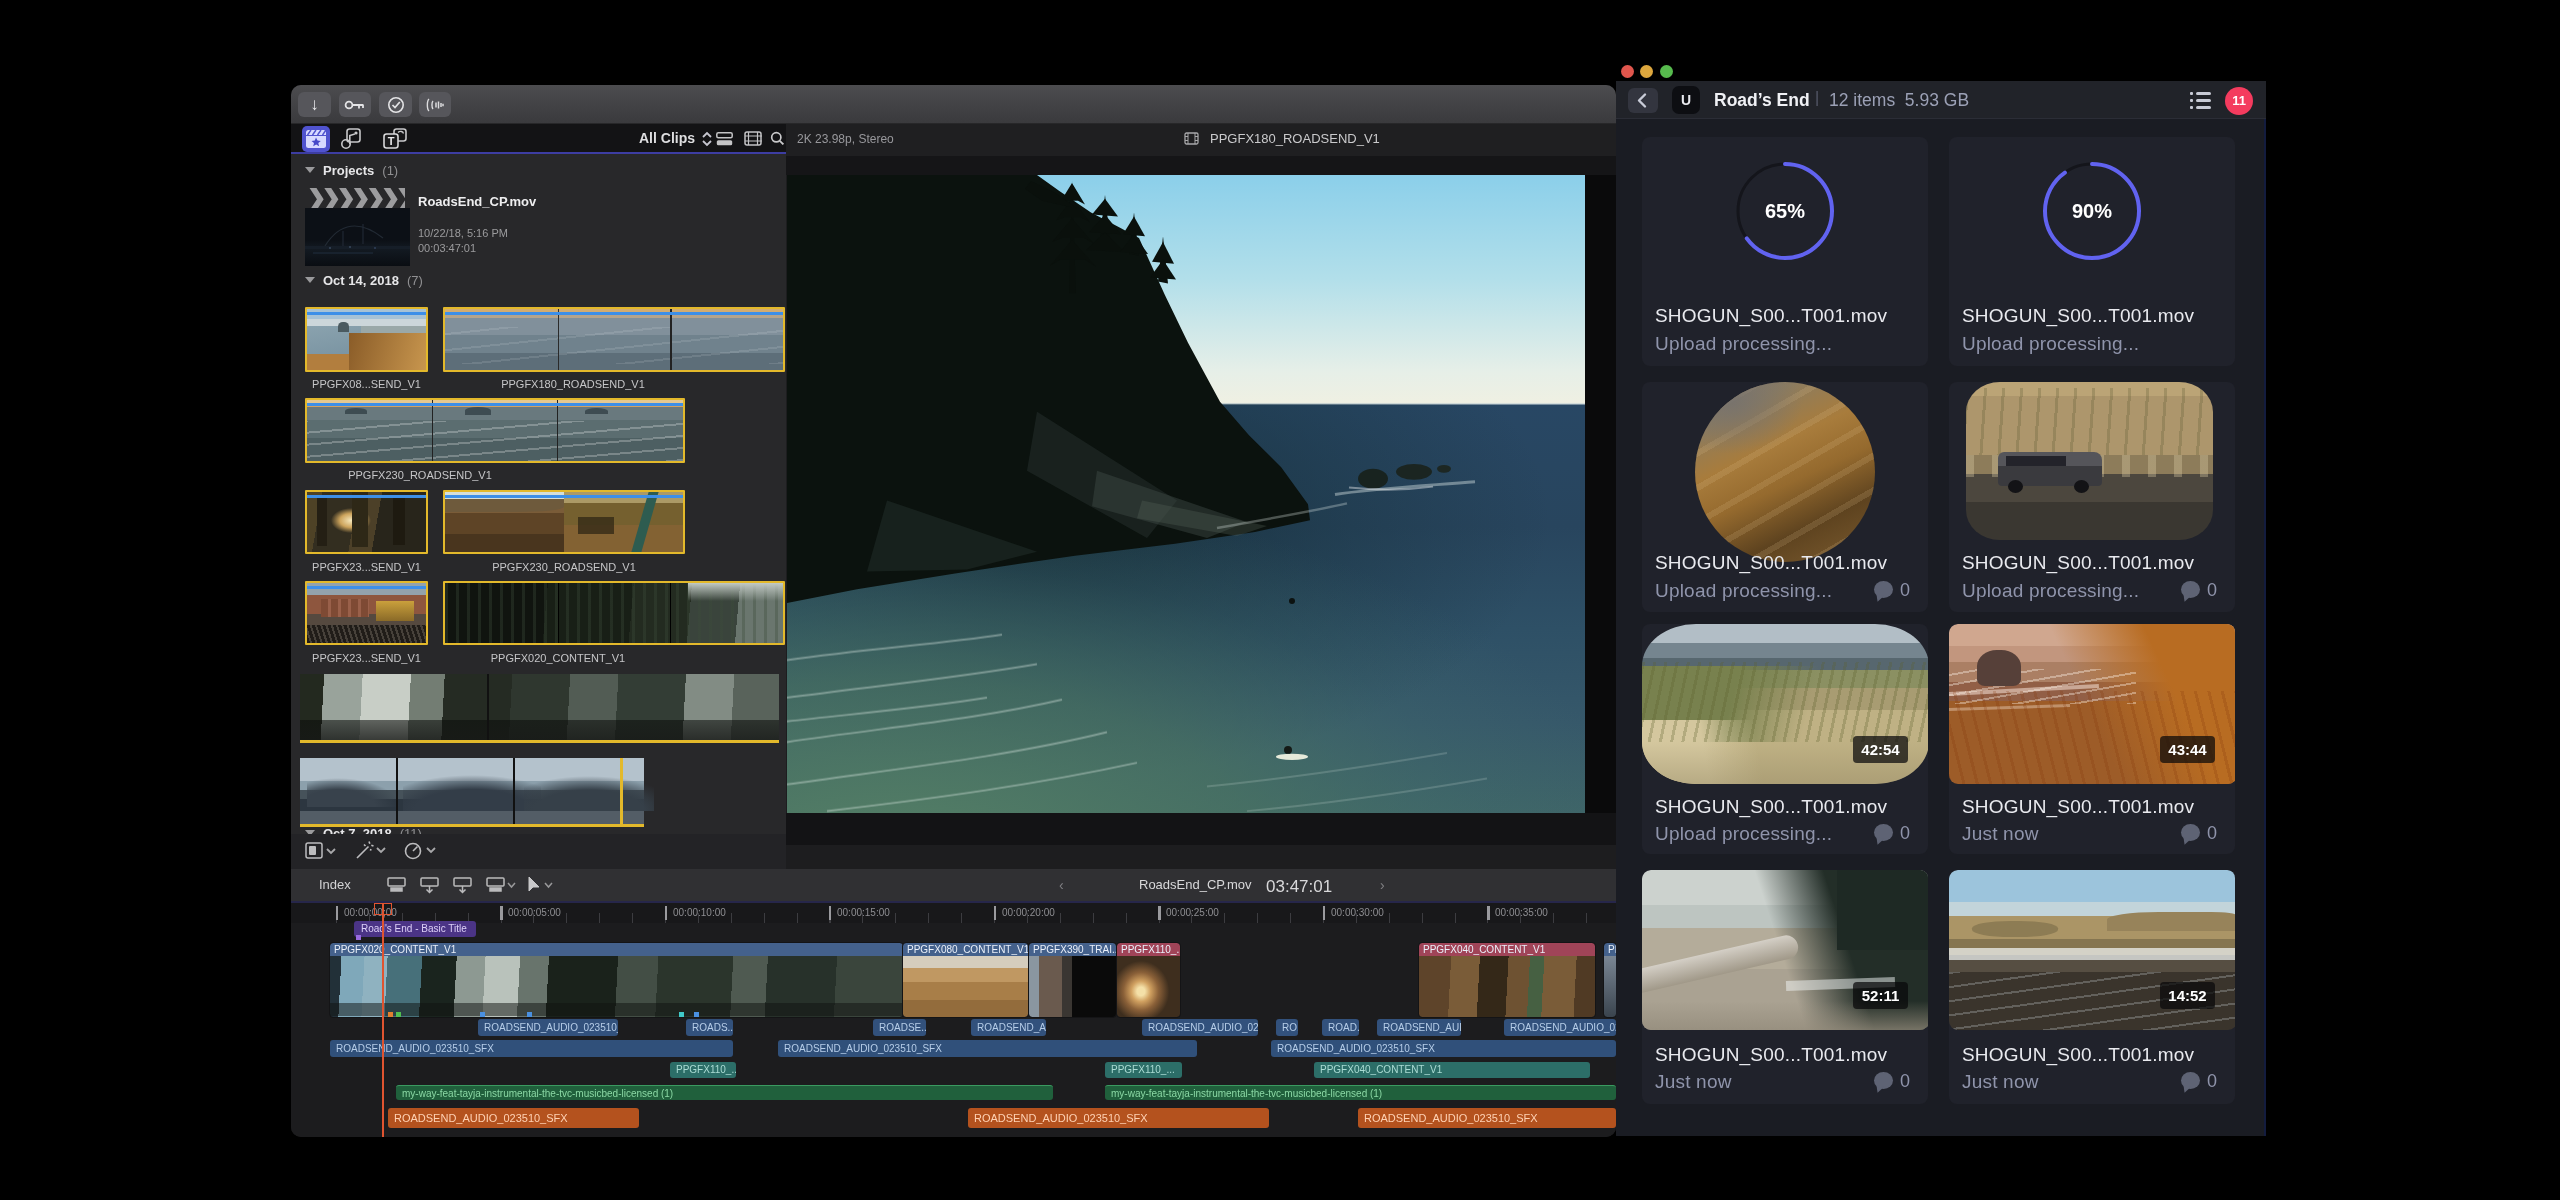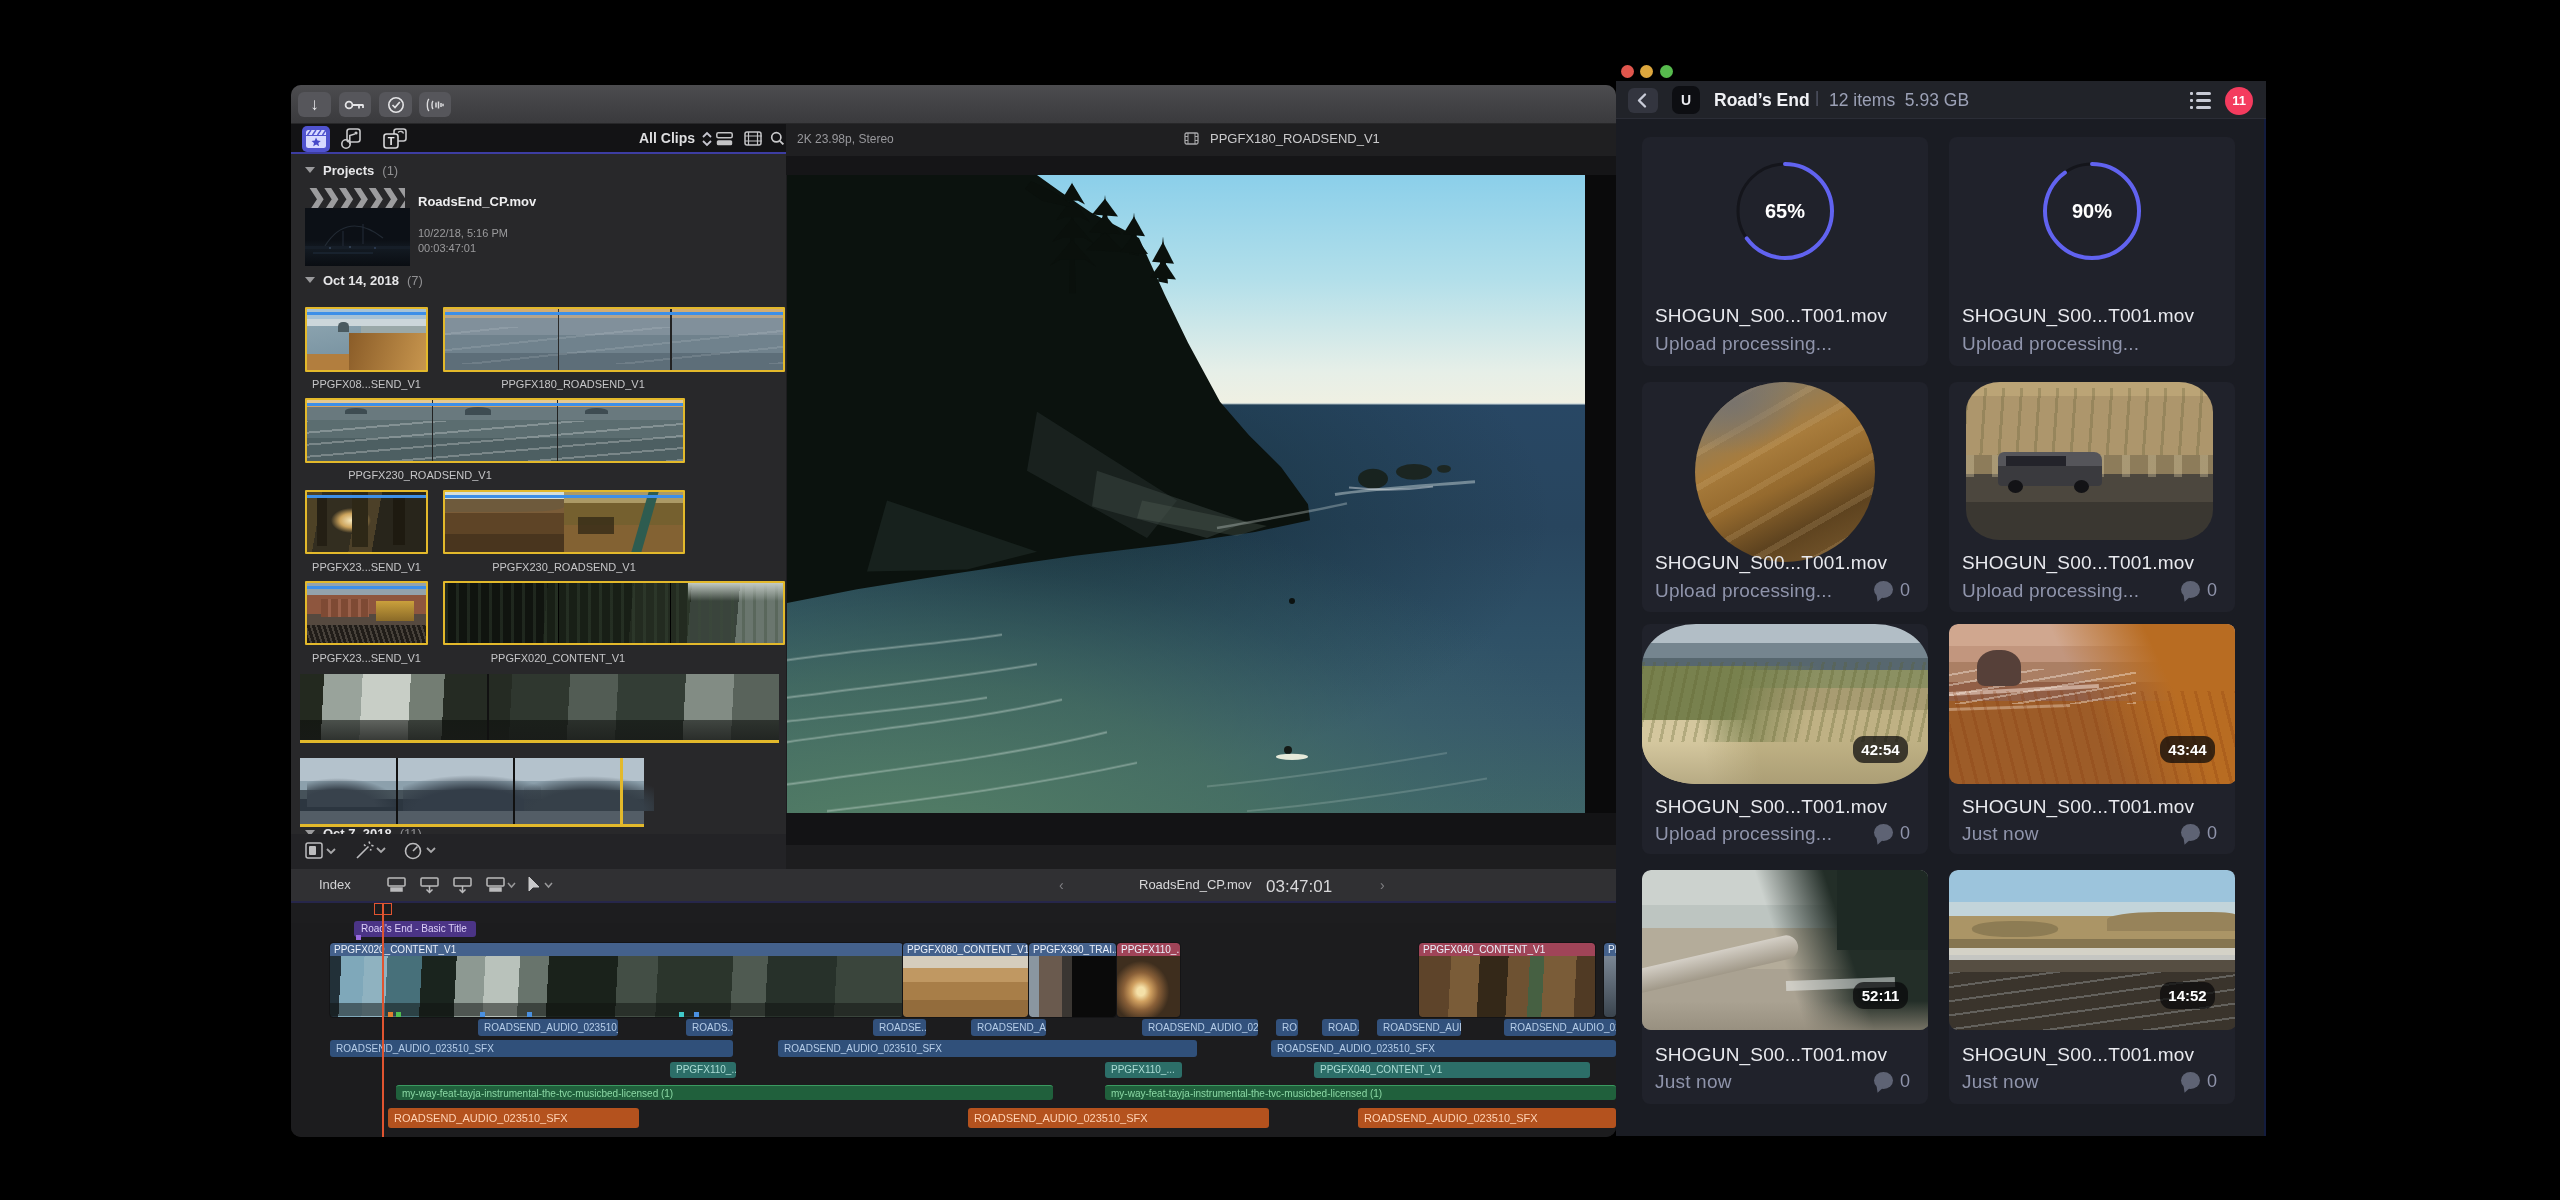--- a/index.html
+++ b/index.html
@@ -29,21 +29,21 @@
 .tri{display:inline-block;width:0;height:0;border-left:5px solid transparent;border-right:5px solid transparent;border-top:6px solid #9a9a9c;margin-right:8px;vertical-align:2px}
 .clip{border:2px solid #e3b92b;border-radius:1px;overflow:hidden}
 .blueline{position:absolute;left:0;top:3px;width:100%;height:3px;background:#3d8fe8}
 .clbl{color:#c6c6c8;font-size:11px;text-align:center;position:absolute;white-space:nowrap}
 
 #panel{left:1616px;top:81px;width:650px;height:1055px;background:#1a1c23;border-right:2px solid #131c3f}
 #phead{left:0;top:0;width:650px;height:38px;background:#212329;border-bottom:1px solid #2b2d36}
 .card{width:286px;background:#20222b;border-radius:8px;overflow:hidden}
 .fname{position:absolute;left:13px;color:#e9eaef;font-size:19px;letter-spacing:.2px;white-space:nowrap}
 .fstat{position:absolute;left:13px;color:#8f94ab;font-size:19px;letter-spacing:.2px;white-space:nowrap}
-.dur{position:absolute;background:rgba(8,8,10,.72);color:#fff;font-size:15px;font-weight:bold;border-radius:11px;text-align:center;line-height:27px;height:27px}
+.dur{position:absolute;background:rgba(8,8,10,.72);color:#fff;font-size:15px;font-weight:bold;border-radius:4px;text-align:center;line-height:27px;height:27px}
 .bub{position:absolute;width:19px;height:17px;background:#5e6374;border-radius:50%}
 .bub:after{content:"";position:absolute;left:2px;bottom:-4px;border-left:2px solid transparent;border-right:6px solid transparent;border-top:7px solid #5e6374;transform:rotate(8deg)}
 .bcnt{position:absolute;color:#8f94ab;font-size:18px}
 .tl{border-radius:50%;width:13px;height:13px;top:65px}
 .rl{top:4px;color:#8e8e92;font-size:10px;white-space:nowrap}
 .vclip{position:absolute;top:858px;height:74px;border-radius:3px;overflow:hidden;outline:1px solid #141416}
 .vhead{height:13px;font-size:10px;color:#eaf0fa;padding-left:4px;line-height:13px;white-space:nowrap;overflow:hidden}
 .vbody{height:61px}
 .apill,.sfx,.teal,.green,.orange{position:absolute;border-radius:3px;font-size:10px;overflow:hidden;white-space:nowrap;padding-left:6px}
 .apill{top:934px;height:17px;background:#32517c;color:#b6cde8;line-height:17px}
@@ -343,20 +343,32 @@
         </g>
         <path d="M142 2l0 14 4-4h6z" fill="#c8c8ca" stroke="#c8c8ca"></path>
           <path d="M158 8l3.5 4 3.5-4" stroke="#98989a" stroke-width="1.5" fill="none"></path>
       </svg>
       <div class="abs" style="left:768px;top:8px;color:#808084;font-size:14px">‹</div>
       <div class="abs" style="left:848px;top:8px;color:#d8d8da;font-size:13px">RoadsEnd_CP.mov</div>
       <div class="abs" style="left:975px;top:8px;color:#d8d8da;font-size:17px">03:47:01</div>
       <div class="abs" style="left:1089px;top:8px;color:#808084;font-size:14px">›</div>
     </div>
     <div class="abs" id="bline2"></div>
+    <div class="abs" id="ruler">
+      <div class="abs" style="left:45px;top:10px;width:1280px;height:10px;background:repeating-linear-gradient(90deg,#3c3c40 0 1px,transparent 1px 32.9px)"></div>
+      <div class="abs" style="left:45px;top:3px;width:1280px;height:14px;background:repeating-linear-gradient(90deg,#9a9a9e 0 2px,transparent 2px 164.5px)"></div>
+      <div class="abs rl" style="left:53px">00:00:00;00</div>
+        <div class="abs rl" style="left:217px">00:00:05:00</div>
+      <div class="abs rl" style="left:382px">00:00:10:00</div>
+        <div class="abs rl" style="left:546px">00:00:15:00</div>
+      <div class="abs rl" style="left:711px">00:00:20:00</div>
+        <div class="abs rl" style="left:875px">00:00:25:00</div>
+      <div class="abs rl" style="left:1040px">00:00:30:00</div>
+        <div class="abs rl" style="left:1204px">00:00:35:00</div>
+    </div>
     <div class="abs" id="tracks"></div>
     <div class="abs" style="left:63px;top:836px;width:122px;height:16px;background:#4b3486;border-radius:3px;color:#ddd0f8;font-size:10px;line-height:16px;padding-left:7px;overflow:hidden;white-space:nowrap">Road's End - Basic Title</div>
 
     <div class="abs vclip" style="left:39px;width:573px">
       <div class="vhead" style="background:#44618c">PPGFX020_CONTENT_V1</div>
       <div class="vbody" style="background:linear-gradient(93deg,#223038 0 2%,#7fa8ba 2% 6%,#8fb2c0 6% 10%,#47707a 10% 16%,#1a241e 16% 22%,#8d9992 22% 27%,#b9c2bb 27% 33%,#68746c 33% 38%,#1a221b 38% 50%,#434e45 50% 57%,#2b352c 57% 70%,#4f5a51 70% 76%,#27312a 76% 88%,#3a453c 88% 100%)"></div>
       <div class="abs" style="left:0;top:60px;width:100%;height:13px;background:rgba(16,18,16,.5)"></div>
     </div>
     <div class="abs vclip" style="left:612px;width:125px">
       <div class="vhead" style="background:#44618c">PPGFX080_CONTENT_V1</div>

